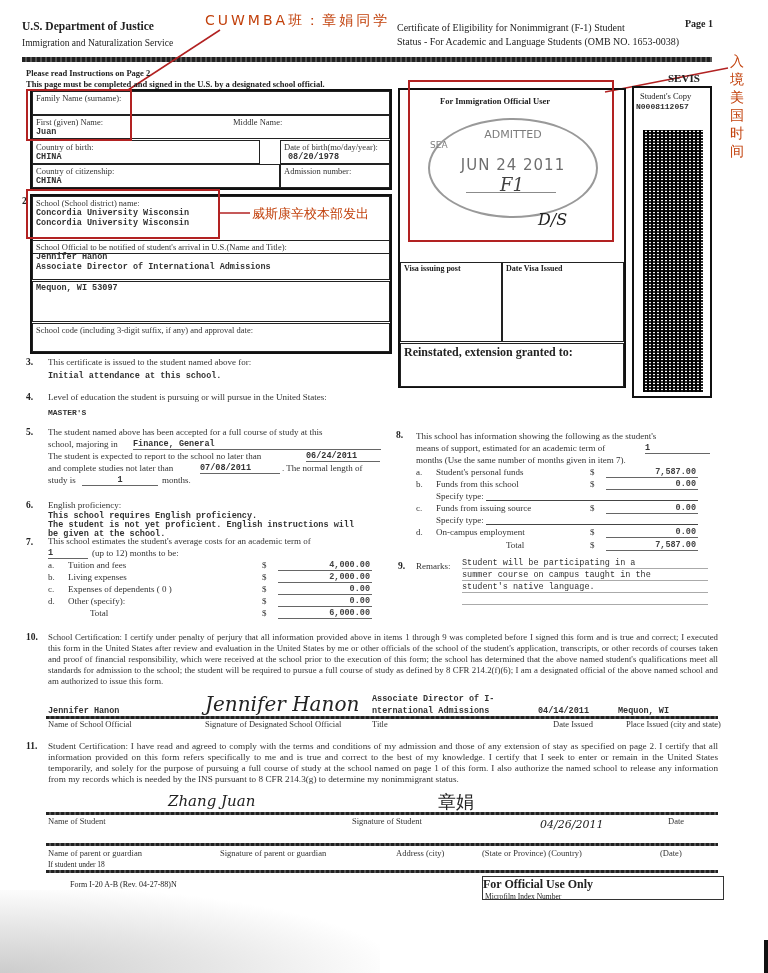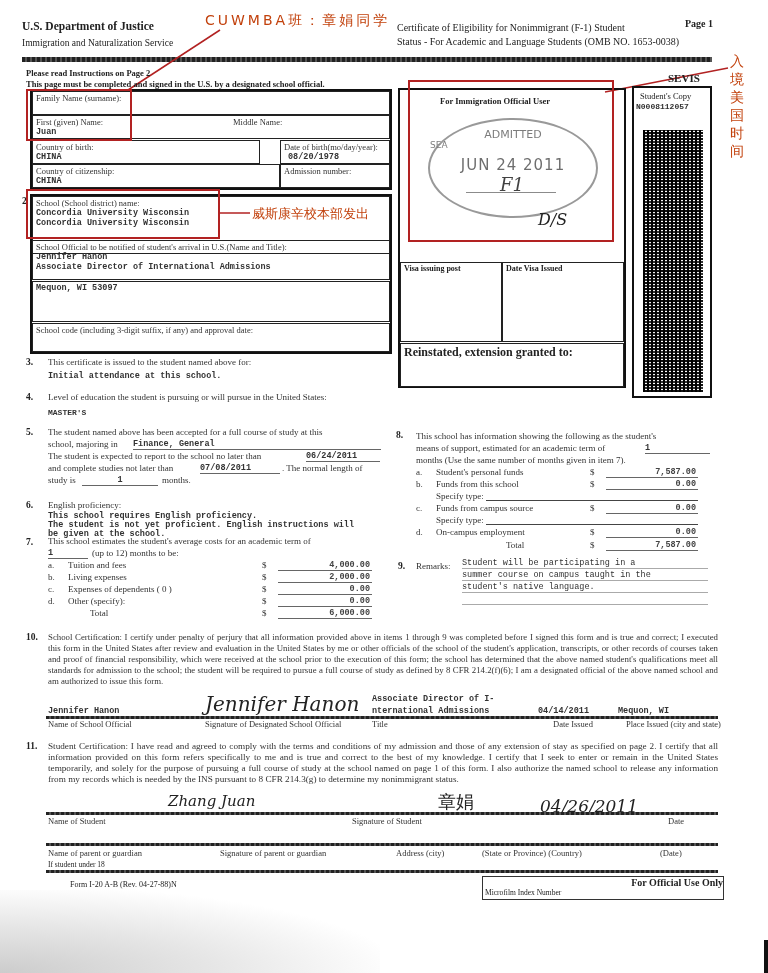--- a/index.html
+++ b/index.html
@@ -186,21 +186,21 @@
     <div class="abs para" style="left:590px;top:467px">$</div>
        <div class="ans" style="left:606px;top:467px;width:92px">7,587.00</div>
     <div class="abs para" style="left:416px;top:479px">b.</div>
        <div class="abs para" style="left:436px;top:479px">Funds from this school</div>
     <div class="abs para" style="left:590px;top:479px">$</div>
        <div class="ans" style="left:606px;top:479px;width:92px">0.00</div>
     <div class="abs para" style="left:416px;top:491px"></div>
        <div class="abs para" style="left:436px;top:491px">Specify type:</div>
     <div class="line" style="left:486px;top:500px;width:212px"></div>
     <div class="abs para" style="left:416px;top:503px">c.</div>
-       <div class="abs para" style="left:436px;top:503px">Funds from campus source</div>
+       <div class="abs para" style="left:436px;top:503px">Funds from issuing source</div>
     <div class="abs para" style="left:590px;top:503px">$</div>
        <div class="ans" style="left:606px;top:503px;width:92px">0.00</div>
     <div class="abs para" style="left:416px;top:515px"></div>
        <div class="abs para" style="left:436px;top:515px">Specify type:</div>
     <div class="line" style="left:486px;top:524px;width:212px"></div>
     <div class="abs para" style="left:416px;top:527px">d.</div>
        <div class="abs para" style="left:436px;top:527px">On-campus employment</div>
     <div class="abs para" style="left:590px;top:527px">$</div>
        <div class="ans" style="left:606px;top:527px;width:92px">0.00</div>
   </div>
@@ -227,34 +227,34 @@
 <div class="abs lbl" style="left:48px;top:719px">Name of School Official</div>
 <div class="abs lbl" style="left:205px;top:719px">Signature of Designated School Official</div>
 <div class="abs lbl" style="left:372px;top:719px">Title</div>
 <div class="abs lbl" style="left:553px;top:719px">Date Issued</div>
 <div class="abs lbl" style="left:626px;top:719px">Place Issued (city and state)</div>
 
 <div class="abs num" style="left:26px;top:741px">11.</div>
 <div class="abs para" style="left:48px;top:741px;width:670px;text-align:justify;font-size:9.2px">Student Certification: I have read and agreed to comply with the terms and conditions of my admission and those of any extension of stay as specified on page 2. I certify that all information provided on this form refers specifically to me and is true and correct to the best of my knowledge. I certify that I seek to enter or remain in the United States temporarily, and solely for the purpose of pursuing a full course of study at the school named on page 1 of this form. I also authorize the named school to release any information from my records which is needed by the INS pursuant to 8 CFR 214.3(g) to determine my nonimmigrant status.</div>
 <div class="abs sign" style="left:168px;top:792px;font-size:15px">Zhang Juan</div>
 <div class="abs" style="left:438px;top:790px;font-size:18px;font-family:'DejaVu Sans',sans-serif">章娟</div>
-<div class="abs sign" style="left:540px;top:796px;font-size:17px">04/26/2011</div>
+<div class="abs sign" style="left:540px;top:818px;font-size:11px">04/26/2011</div>
 <div class="thick" style="left:46px;top:812px;width:672px;height:3px"></div>
 <div class="abs lbl" style="left:48px;top:816px">Name of Student</div>
 <div class="abs lbl" style="left:352px;top:816px">Signature of Student</div>
 <div class="abs lbl" style="left:668px;top:816px">Date</div>
 
 <div class="thick" style="left:46px;top:843px;width:672px;height:3px"></div>
 <div class="abs lbl" style="left:48px;top:848px">Name of parent or guardian</div>
 <div class="abs" style="left:48px;top:860px;font-size:7.5px">If student under 18</div>
 <div class="abs lbl" style="left:220px;top:848px">Signature of parent or guardian</div>
 <div class="abs lbl" style="left:396px;top:848px">Address (city)</div>
 <div class="abs lbl" style="left:482px;top:848px">(State or Province)  (Country)</div>
 <div class="abs lbl" style="left:660px;top:848px">(Date)</div>
 <div class="thick" style="left:46px;top:870px;width:672px;height:3px"></div>
 
 <div class="abs" style="left:70px;top:880px;font-size:8px">Form I-20 A-B (Rev. 04-27-88)N</div>
 <div class="abs" style="left:482px;top:876px;width:242px;height:24px;border:1px solid #333">
-  <div class="b" style="text-align:right;font-size:10px">For Official Use Only</div>
+  <div class="b" style="text-align:left;font-size:12px">For Official Use Only</div>
   <div style="font-size:7.5px;padding-left:2px">Microfilm Index Number</div>
 </div>
 <div class="abs" style="left:0;top:890px;width:380px;height:83px;background:radial-gradient(ellipse at 0% 100%,#ccc 0%,#e6e6e6 40%,rgba(255,255,255,0) 75%)"></div>
 <div class="abs" style="left:764px;top:940px;width:4px;height:33px;background:#111"></div>
 
 </body></html>

